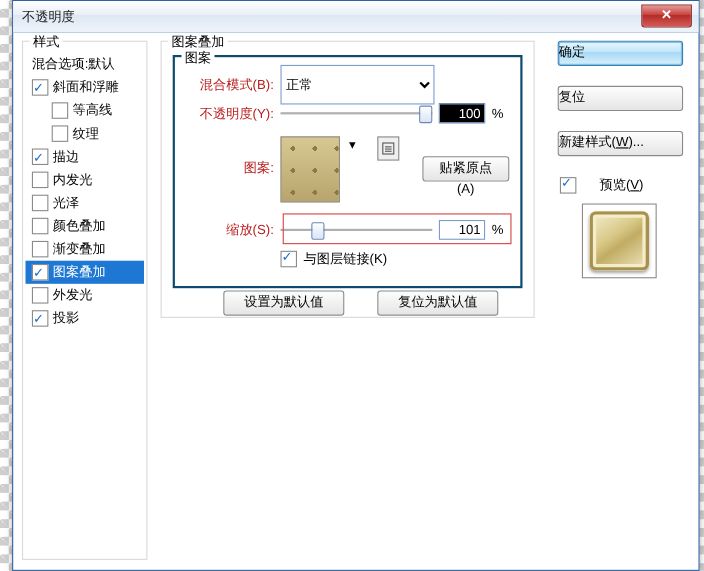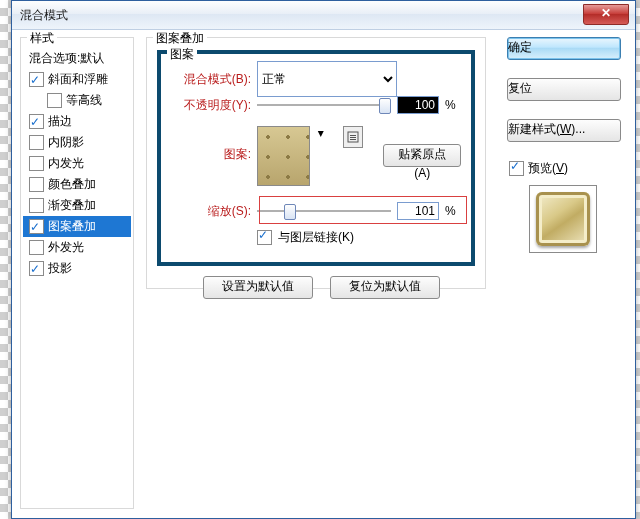--- a/index.html
+++ b/index.html
@@ -24,21 +24,21 @@
 .style-item{height:21px;line-height:21px;padding-left:6px;white-space:nowrap;display:flex;align-items:center;gap:4px}
 .style-item.selected{background:#1e77d3;color:#fff}
 .style-item.indent{padding-left:24px}
 .cb{width:13px;height:13px;border:1px solid #8a8a8a;background:#fff;display:inline-block;position:relative;flex:0 0 13px}
 .cb.checked::after{content:"✓";position:absolute;left:0;top:-3px;font-size:12px;color:#1a6fce}
 .style-item.selected .cb.checked::after{color:#1a6fce}
 
 .center{position:absolute;left:126px;top:0;width:340px;height:470px}
 .overlay-group{position:absolute;left:0;top:0;right:0;height:250px;border:1px solid #d9d9d9}
 .overlay-group .legend{position:absolute;left:6px;top:-8px;background:#fff;padding:0 3px}
-.pattern-sub{position:absolute;left:10px;top:12px;right:10px;height:208px;border:4px solid #0c4a6e}
+.pattern-sub{position:absolute;left:10px;top:12px;right:10px;height:208px;border:2px solid #0c4a6e}
 .pattern-sub .legend{position:absolute;left:6px;top:-8px;background:#fff;padding:0 3px}
 
 .row{position:absolute;left:10px;right:10px;height:22px;display:flex;align-items:center;gap:6px}
 .lbl{min-width:80px;text-align:right;color:#b91c1c}
 select.combo{height:36px;width:140px;border:1px solid #7a9ccf;background:#fff;font-size:12px}
 .slider{flex:1;height:18px;position:relative}
 .slider .track{position:absolute;left:0;right:0;top:8px;height:2px;background:#b0b0b0}
 .slider .thumb{position:absolute;top:2px;width:10px;height:14px;background:linear-gradient(#fefefe,#d9e4f4);border:1px solid #6e87b8;border-radius:2px}
 .num{width:34px;height:16px;border:1px solid #7a9ccf;background:#fff;text-align:right;padding:0 3px;font-size:12px}
 .num.sel{background:#000000;color:#fff}
@@ -61,62 +61,66 @@
 .dd{width:12px;height:14px;display:flex;align-items:center;justify-content:center;color:#000}
 .trash{width:20px;height:20px;border:1px solid #8a8a8a;background:#efefef;display:flex;align-items:center;justify-content:center}
 .btn{height:21px;border:1px solid #8a8a8a;background:linear-gradient(#fdfdfd,#e5e5e5);padding:0 10px;border-radius:3px;line-height:19px;display:inline-block;text-align:center}
 
 .redbox{position:absolute;border:1px solid #d94040;pointer-events:none}
 
 .right{position:absolute;right:0;top:0;width:120px}
 .rbtn{width:112px;height:21px;margin-bottom:18px;border:1px solid #8a8a8a;background:linear-gradient(#fdfdfd,#e5e5e5);border-radius:3px;text-align:left;line-height:19px}
 .rbtn.primary{border:1px solid #3c7fb1;background:linear-gradient(#eaf6fd,#bee6fd 45%,#a7d9f5 46%,#d9f0fc);box-shadow:0 0 0 1px #7cc3ec inset}
 .rbtn u{text-decoration:underline}
-.preview-row{display:flex;align-items:center;gap:4px;margin-top:4px;padding-left:2px}
+.preview-row{display:flex;align-items:center;gap:21px;margin-top:4px;padding-left:2px}
 .preview{width:66px;height:66px;border:1px solid #8a8a8a;margin:8px 0 0 22px;background:#fff;position:relative}
 .preview .shape{position:absolute;left:6px;top:6px;right:6px;bottom:6px;border-radius:6px;
   background:linear-gradient(145deg,#f6f1d4 0%,#d9c988 40%,#c1ac63 55%,#f3ecc9 100%);
   box-shadow:inset 0 0 0 3px #a8914e,inset 0 0 0 6px #f4edc9,0 2px 3px rgba(0,0,0,.35)}
 </style>
 </head>
 <body>
 
 <div class="dialog">
   <div class="titlebar">
-    <span class="title">混合模式</span>
+    <span class="title">不透明度</span>
     <div class="close"><span>✕</span></div>
   </div>
 
   <div class="body">
 
     <div class="styles-group">
       <span class="legend">样式</span>
       <div class="style-list" id="style-list">
           <div class="style-item">
             <span>混合选项:默认</span>
           </div>
           <div class="style-item">
             <span class="cb checked"></span>
             <span>斜面和浮雕</span>
           </div>
           <div class="style-item indent">
             <span class="cb"></span>
             <span>等高线</span>
           </div>
+          <div class="style-item indent">
+            <span class="cb"></span>
+            <span>纹理</span>
+          </div>
           <div class="style-item">
             <span class="cb checked"></span>
             <span>描边</span>
           </div>
           <div class="style-item">
             <span class="cb"></span>
-            <span>内阴影</span>
-          </div>
-          <div class="style-item">
-            <span class="cb"></span>
             <span>内发光</span>
+          </div>
+          <div class="style-item">
+            <span class="cb"></span>
+            <span>光泽</span>
           </div>
           <div class="style-item">
             <span class="cb"></span>
             <span>颜色叠加</span>
           </div>
           <div class="style-item">
             <span class="cb"></span>
             <span>渐变叠加</span>
           </div>
           <div class="style-item selected">
@@ -187,21 +191,21 @@
             <span class="pct">%</span>
           </div>
           <div class="redbox" style="left:98px;top:142px;width:206px;height:26px"></div>
 
           <div class="row" style="top:172px;padding-left:86px">
             <span class="cb checked"></span>
             <span>与图层链接(K)</span>
           </div>
         </div>
 
-        <div class="row" style="top:238px;left:56px;gap:17px">
+        <div class="row" style="top:226px;left:56px;gap:30px">
           <span class="btn" style="width:88px"><span>设置为默认值</span></span>
           <span class="btn" style="width:88px"><span>复位为默认值</span></span>
         </div>
       </div>
     </div>
 
     <div class="right">
       <div class="rbtn primary"><span>确定</span></div>
       <div class="rbtn"><span>复位</span></div>
       <div class="rbtn"><span>新建样式(</span><u>W</u><span>)...</span></div>

